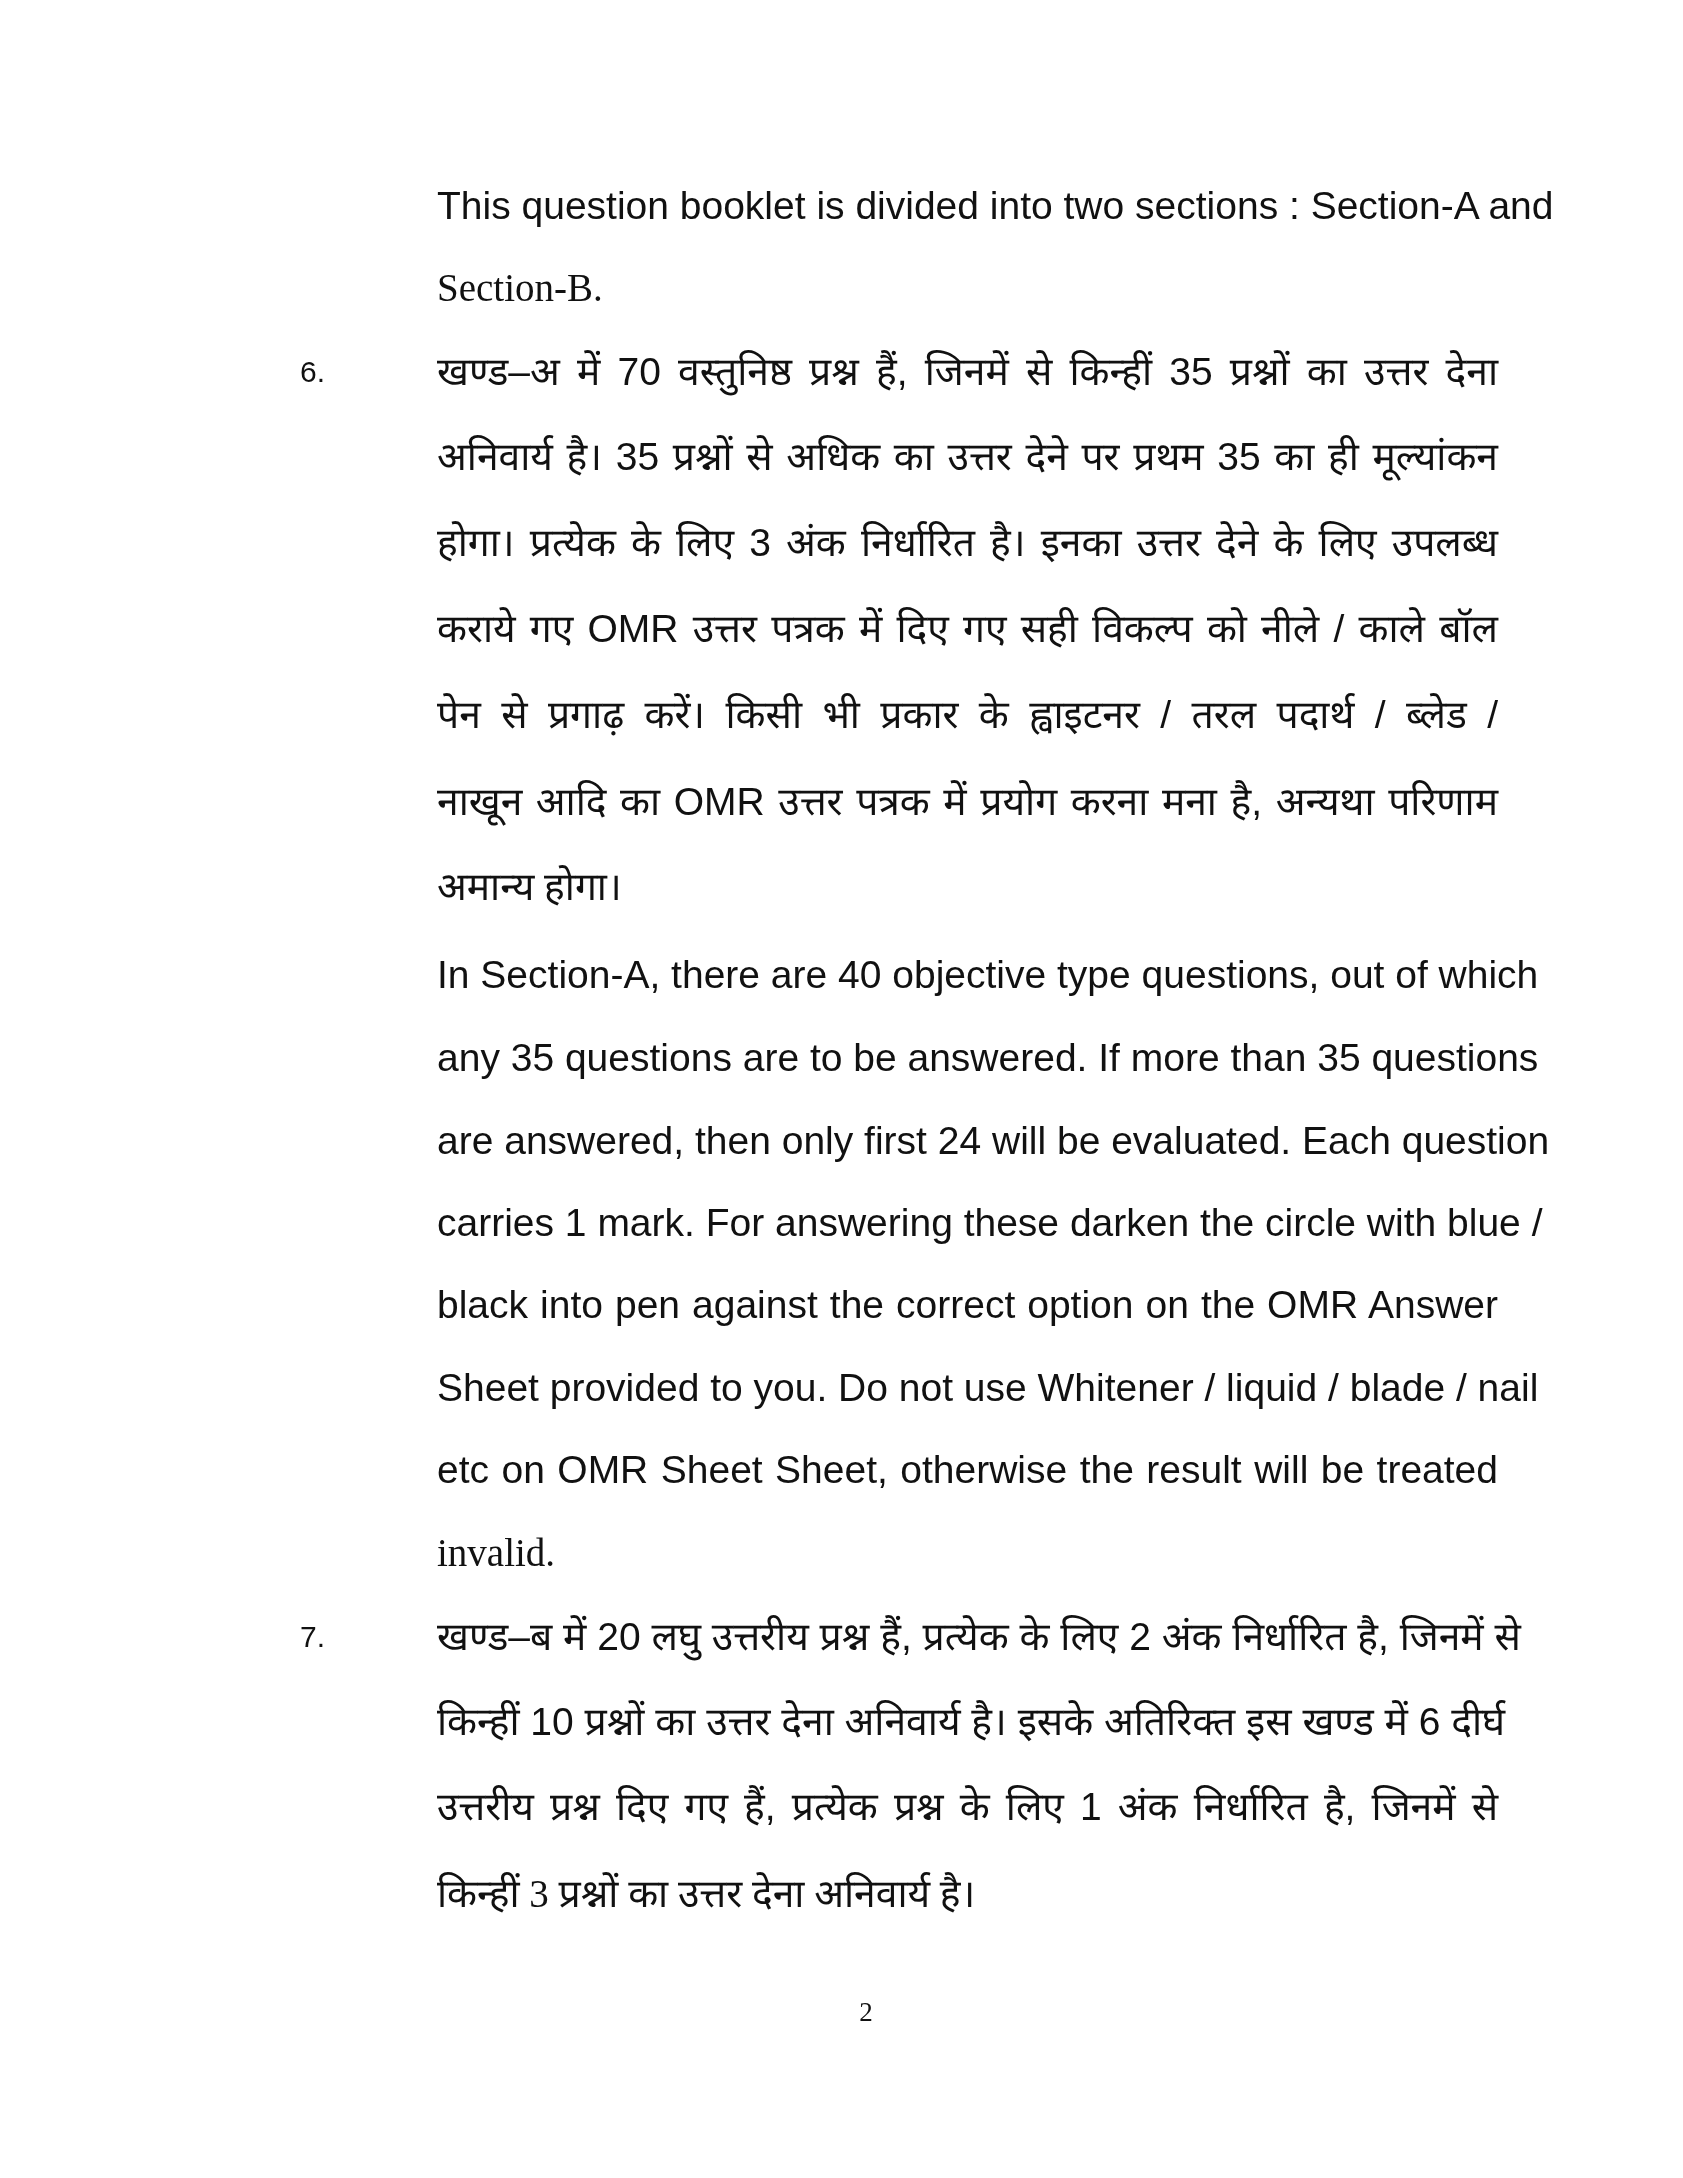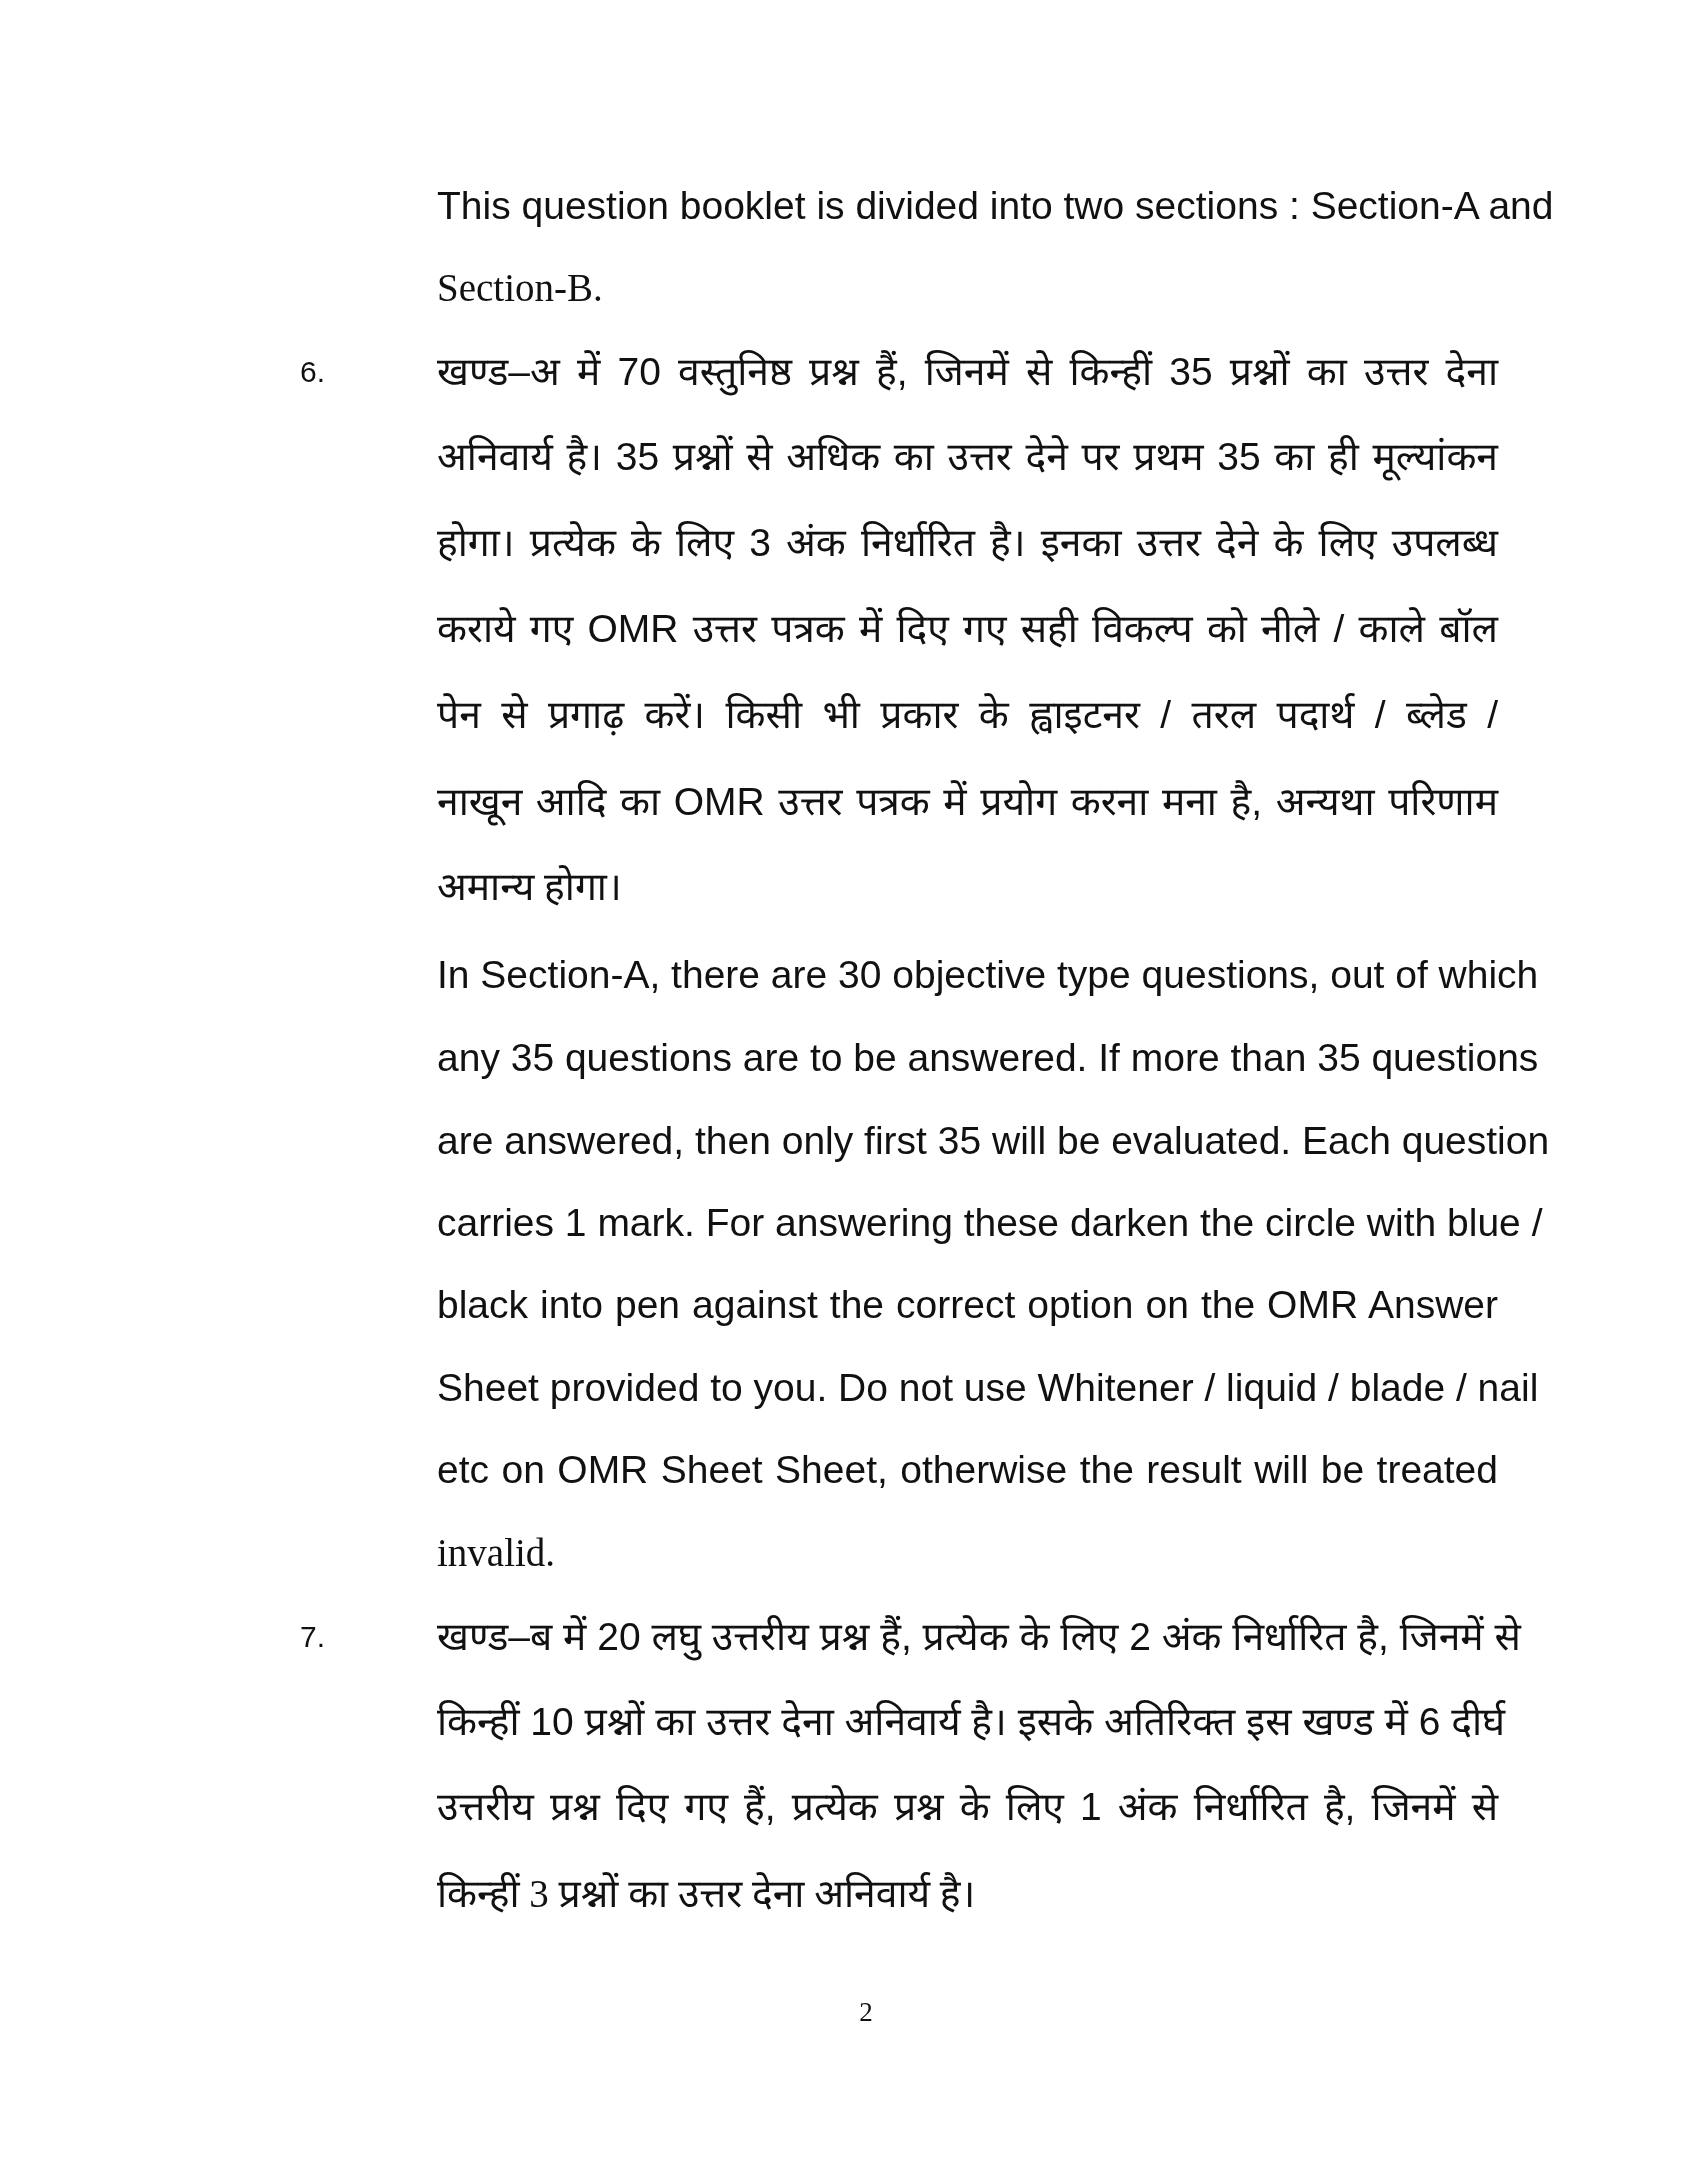--- a/index.html
+++ b/index.html
@@ -26,23 +26,23 @@
   <div>
     <div class="num" style="top:342px">6.</div>
     <div class="line" style="top:342px">खण्ड–अ में 70 वस्तुनिष्ठ प्रश्न हैं, जिनमें से किन्हीं 35 प्रश्नों का उत्तर देना</div>
     <div class="line" style="top:427px">अनिवार्य है। 35 प्रश्नों से अधिक का उत्तर देने पर प्रथम 35 का ही मूल्यांकन</div>
     <div class="line" style="top:513px">होगा। प्रत्येक के लिए 3 अंक निर्धारित है। इनका उत्तर देने के लिए उपलब्ध</div>
     <div class="line" style="top:599px">कराये गए OMR उत्तर पत्रक में दिए गए सही विकल्प को नीले / काले बॉल</div>
     <div class="line" style="top:685px">पेन से प्रगाढ़ करें। किसी भी प्रकार के ह्वाइटनर / तरल पदार्थ / ब्लेड /</div>
     <div class="line" style="top:772px">नाखून आदि का OMR उत्तर पत्रक में प्रयोग करना मना है, अन्यथा परिणाम</div>
     <div class="line last" style="top:857px">अमान्य होगा।</div>
 
-    <div class="line" style="top:945px">In Section-A, there are 30 objective type questions, out of which</div>
+    <div class="line" style="top:945px">In Section-A, there are 40 objective type questions, out of which</div>
     <div class="line" style="top:1028px">any 35 questions are to be answered. If more than 35 questions</div>
-    <div class="line" style="top:1111px">are answered, then only first 35 will be evaluated. Each question</div>
+    <div class="line" style="top:1111px">are answered, then only first 24 will be evaluated. Each question</div>
     <div class="line" style="top:1193px">carries 1 mark. For answering these darken the circle with blue /</div>
     <div class="line" style="top:1275px">black into pen against the correct option on the OMR Answer</div>
     <div class="line" style="top:1358px">Sheet provided to you. Do not use Whitener / liquid / blade / nail</div>
     <div class="line" style="top:1440px">etc on OMR Sheet Sheet, otherwise the result will be treated</div>
     <div class="line last" style="top:1523px">invalid.</div>
   </div>
 
   <div>
     <div class="num" style="top:1607px">7.</div>
     <div class="line" style="top:1607px">खण्ड–ब में 20 लघु उत्तरीय प्रश्न हैं, प्रत्येक के लिए 2 अंक निर्धारित है, जिनमें से</div>

